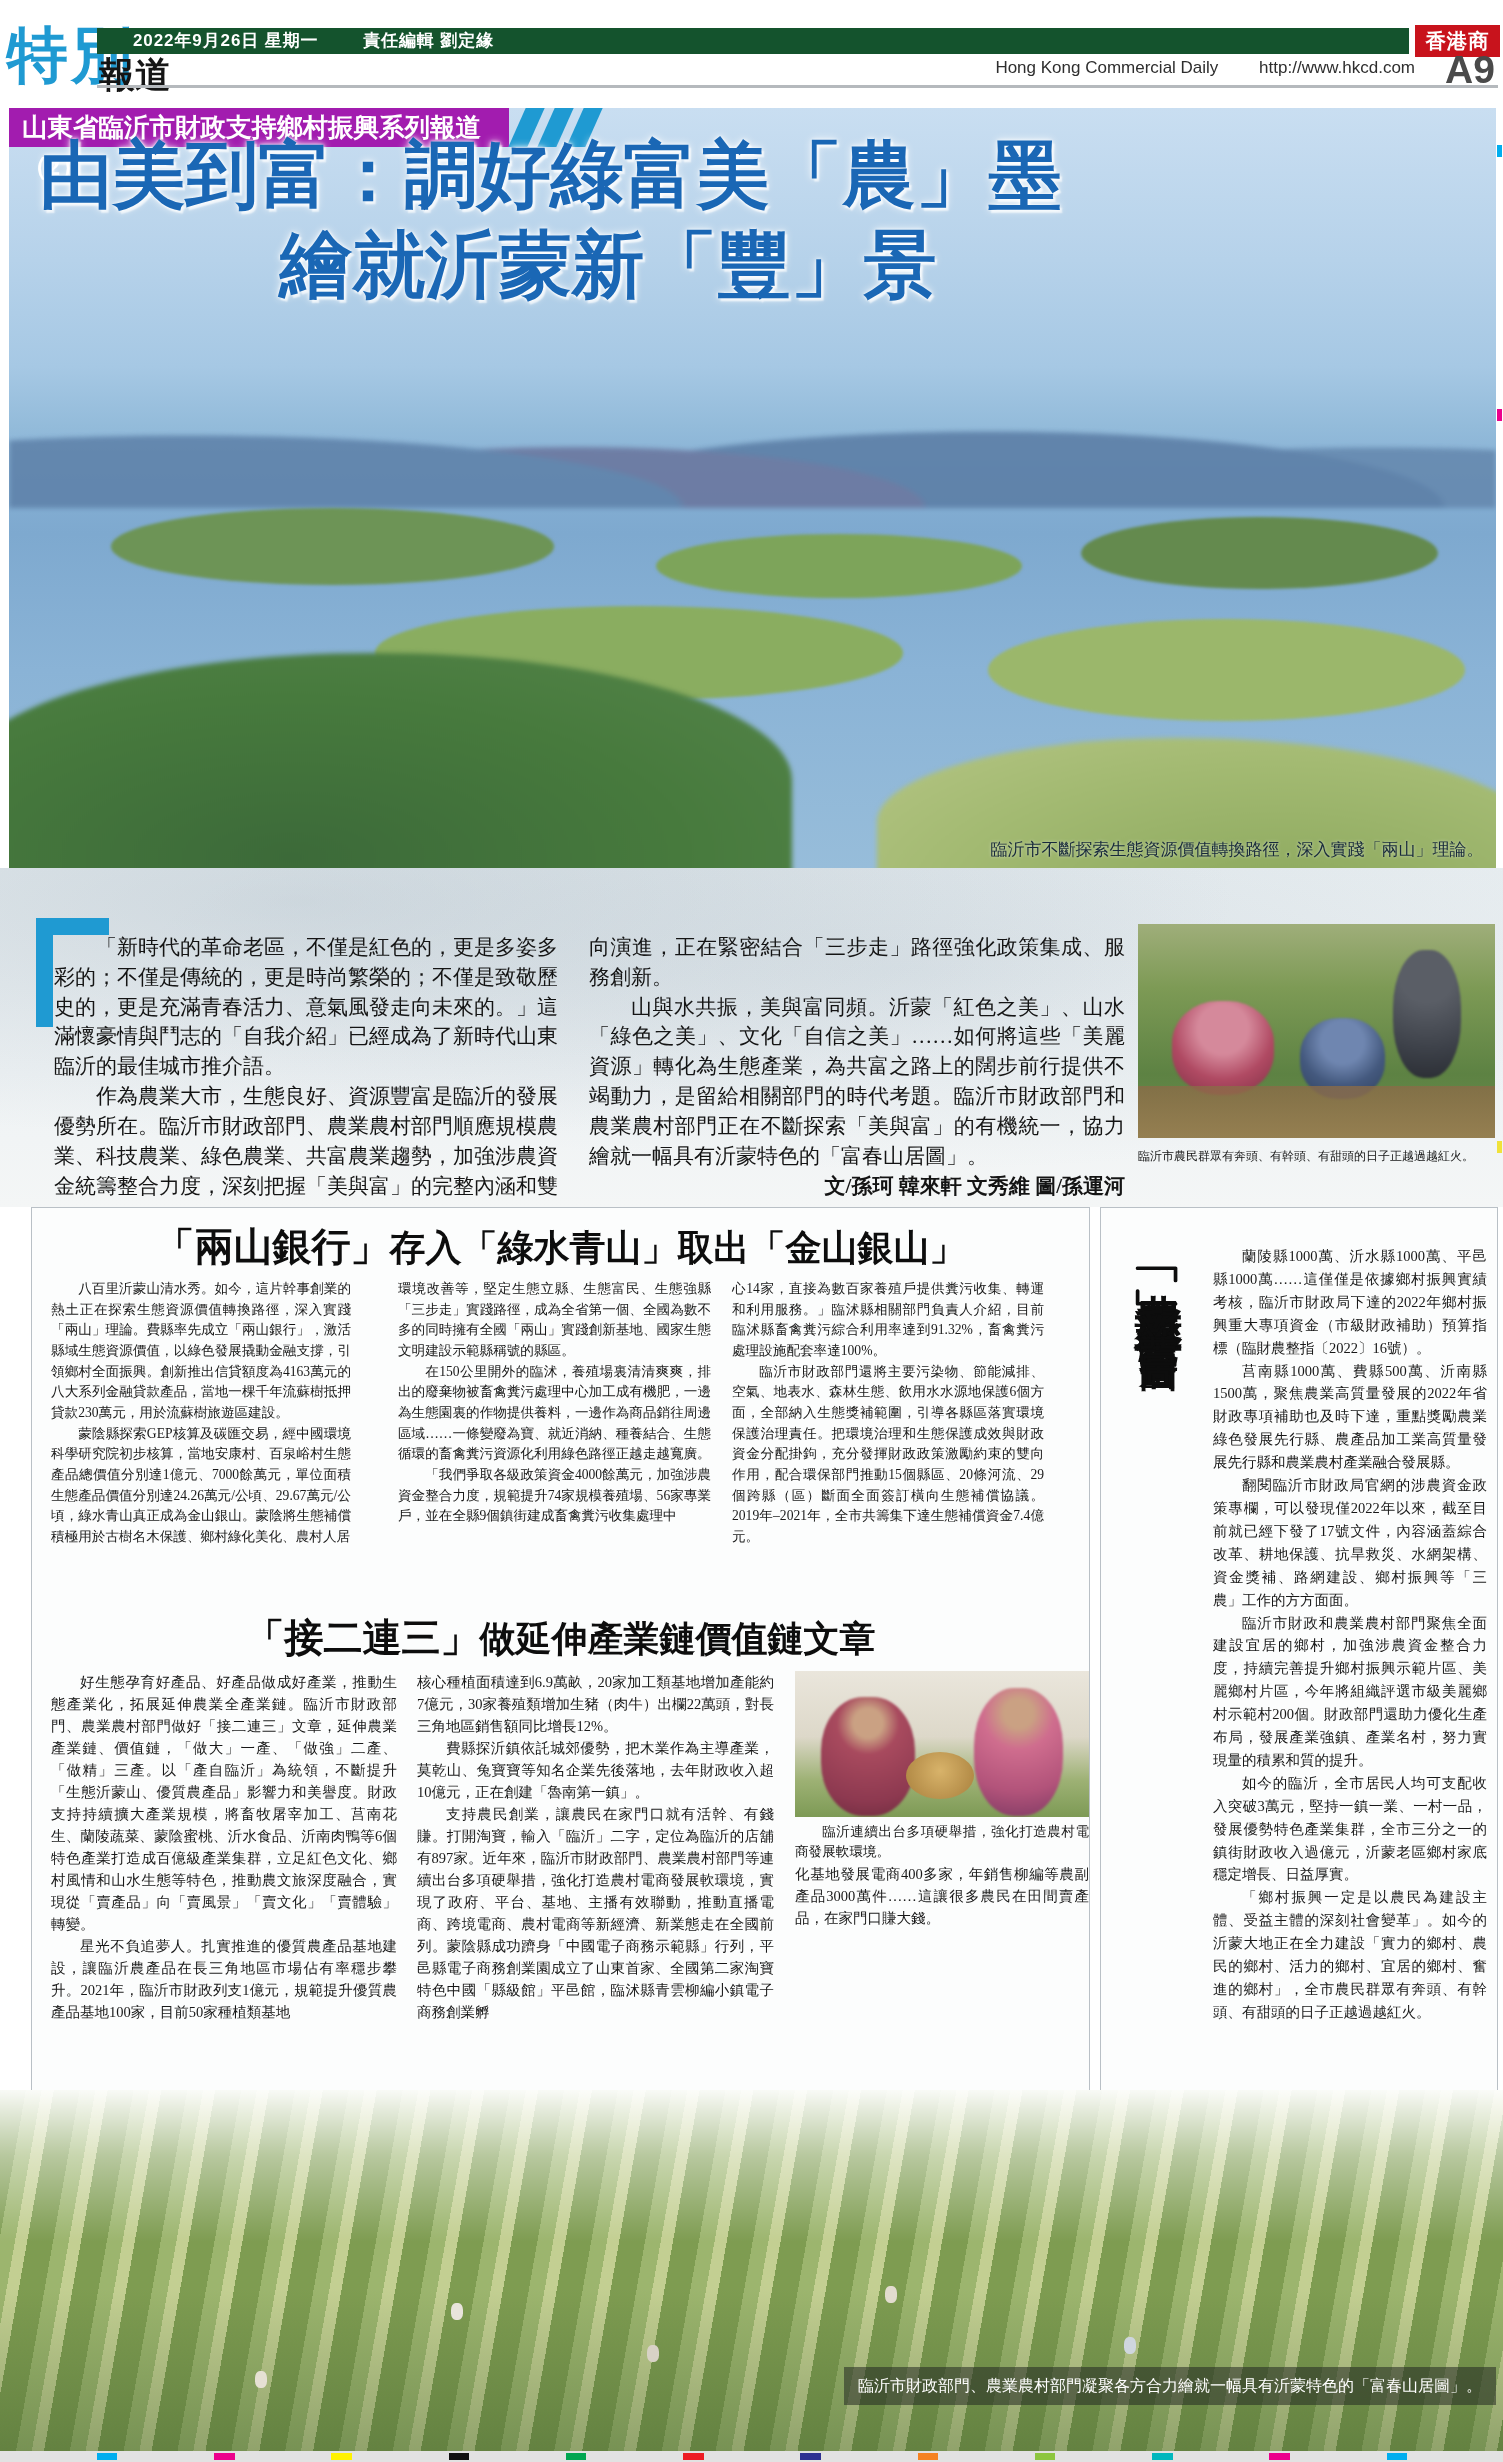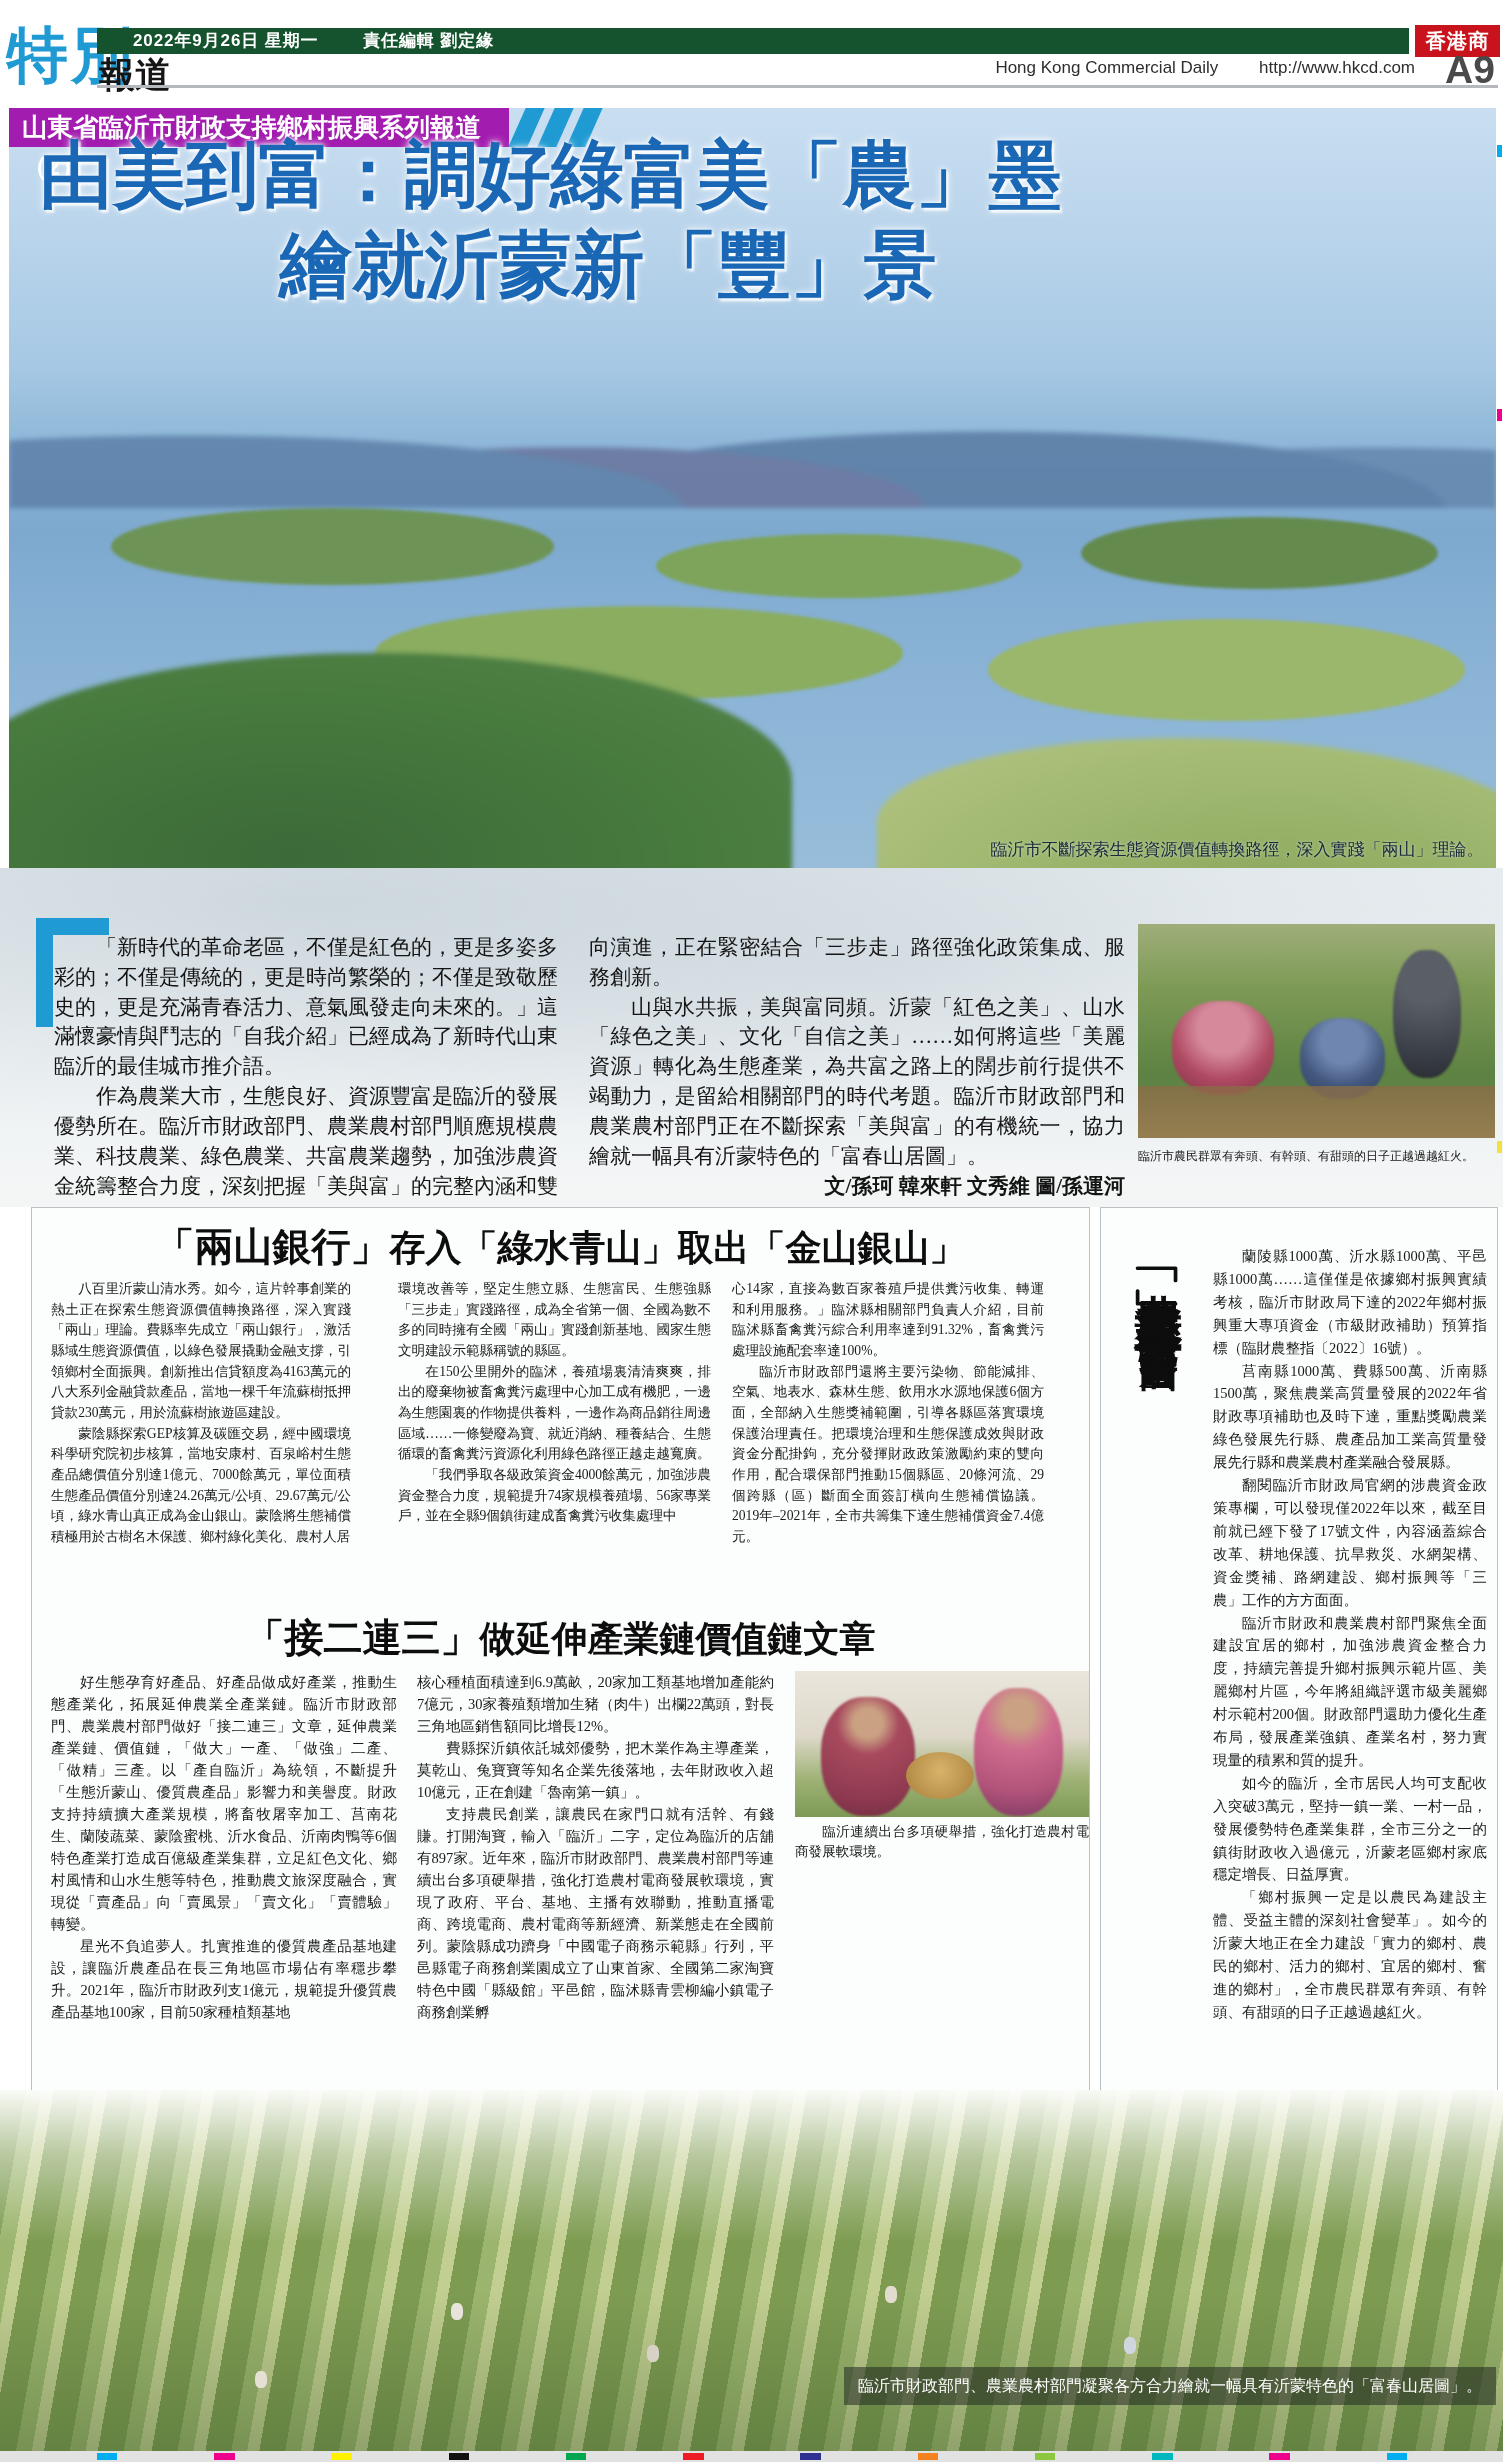--- a/index.html
+++ b/index.html
@@ -215,20 +215,21 @@
       <p>費縣探沂鎮依託城郊優勢，把木業作為主導產業，莫乾山、兔寶寶等知名企業先後落地，去年財政收入超10億元，正在創建「魯南第一鎮」。</p>
       <p>支持農民創業，讓農民在家門口就有活幹、有錢賺。打開淘寶，輸入「臨沂」二字，定位為臨沂的店舖有897家。近年來，臨沂市財政部門、農業農村部門等連續出台多項硬舉措，強化打造農村電商發展軟環境，實現了政府、平台、基地、主播有效聯動，推動直播電商、跨境電商、農村電商等新經濟、新業態走在全國前列。蒙陰縣成功躋身「中國電子商務示範縣」行列，平邑縣電子商務創業園成立了山東首家、全國第二家淘寶特色中國「縣級館」平邑館，臨沭縣青雲柳編小鎮電子商務創業孵</p>
     </div>
     <div class="abs col s2c s2c3">
       <div class="s2photo">
         <div class="fig w1"></div>
         <div class="fig w2"></div>
         <div class="fig basket"></div>
       </div>
       <p class="s2pcap">臨沂連續出台多項硬舉措，強化打造農村電商發展軟環境。</p>
+      <p class="cont">化基地發展電商400多家，年銷售柳編等農副產品3000萬件……這讓很多農民在田間賣產品，在家門口賺大錢。</p>
     </div>
   </div>
 
   <div class="abs panel panel-side">
     <div class="abs side-title">
       <span class="t1">「農」墨重彩</span><span class="t2">繪就沂蒙「富春山居圖」</span>
     </div>
     <div class="abs side-body">
       <p>蘭陵縣1000萬、沂水縣1000萬、平邑縣1000萬……這僅僅是依據鄉村振興實績考核，臨沂市財政局下達的2022年鄉村振興重大專項資金（市級財政補助）預算指標（臨財農整指〔2022〕16號）。</p>
       <p>莒南縣1000萬、費縣500萬、沂南縣1500萬，聚焦農業高質量發展的2022年省財政專項補助也及時下達，重點獎勵農業綠色發展先行縣、農產品加工業高質量發展先行縣和農業農村產業融合發展縣。</p>

